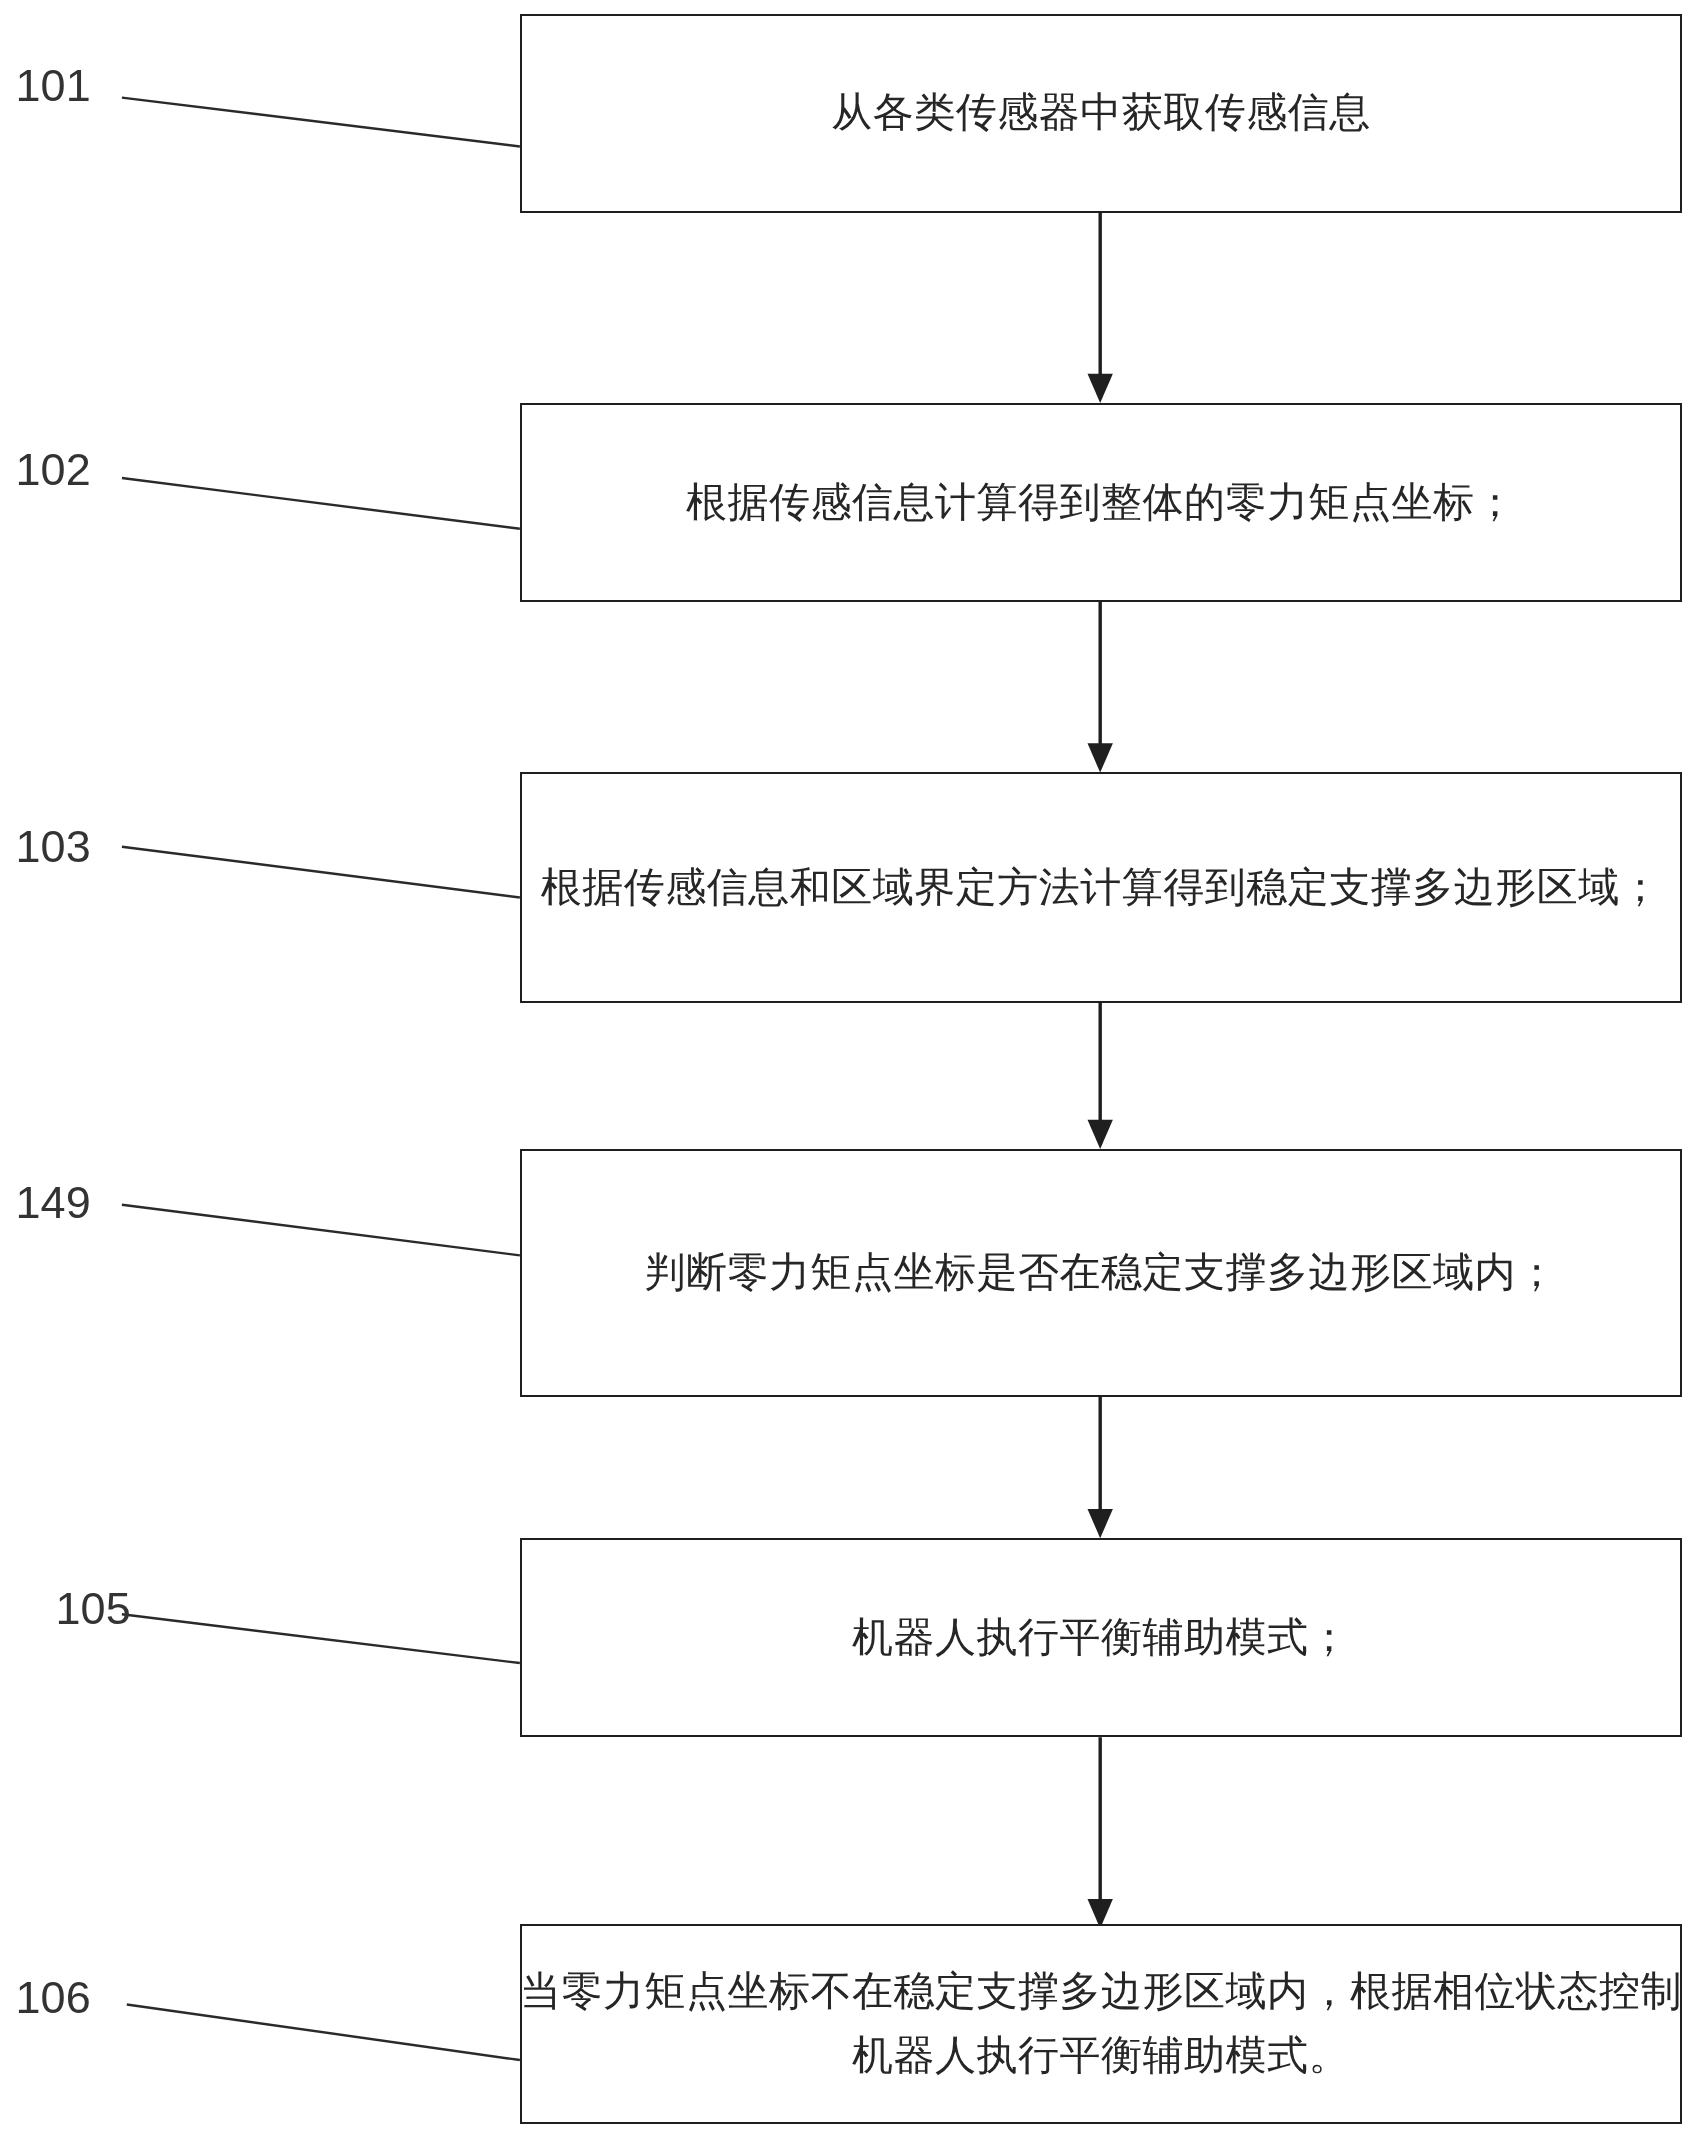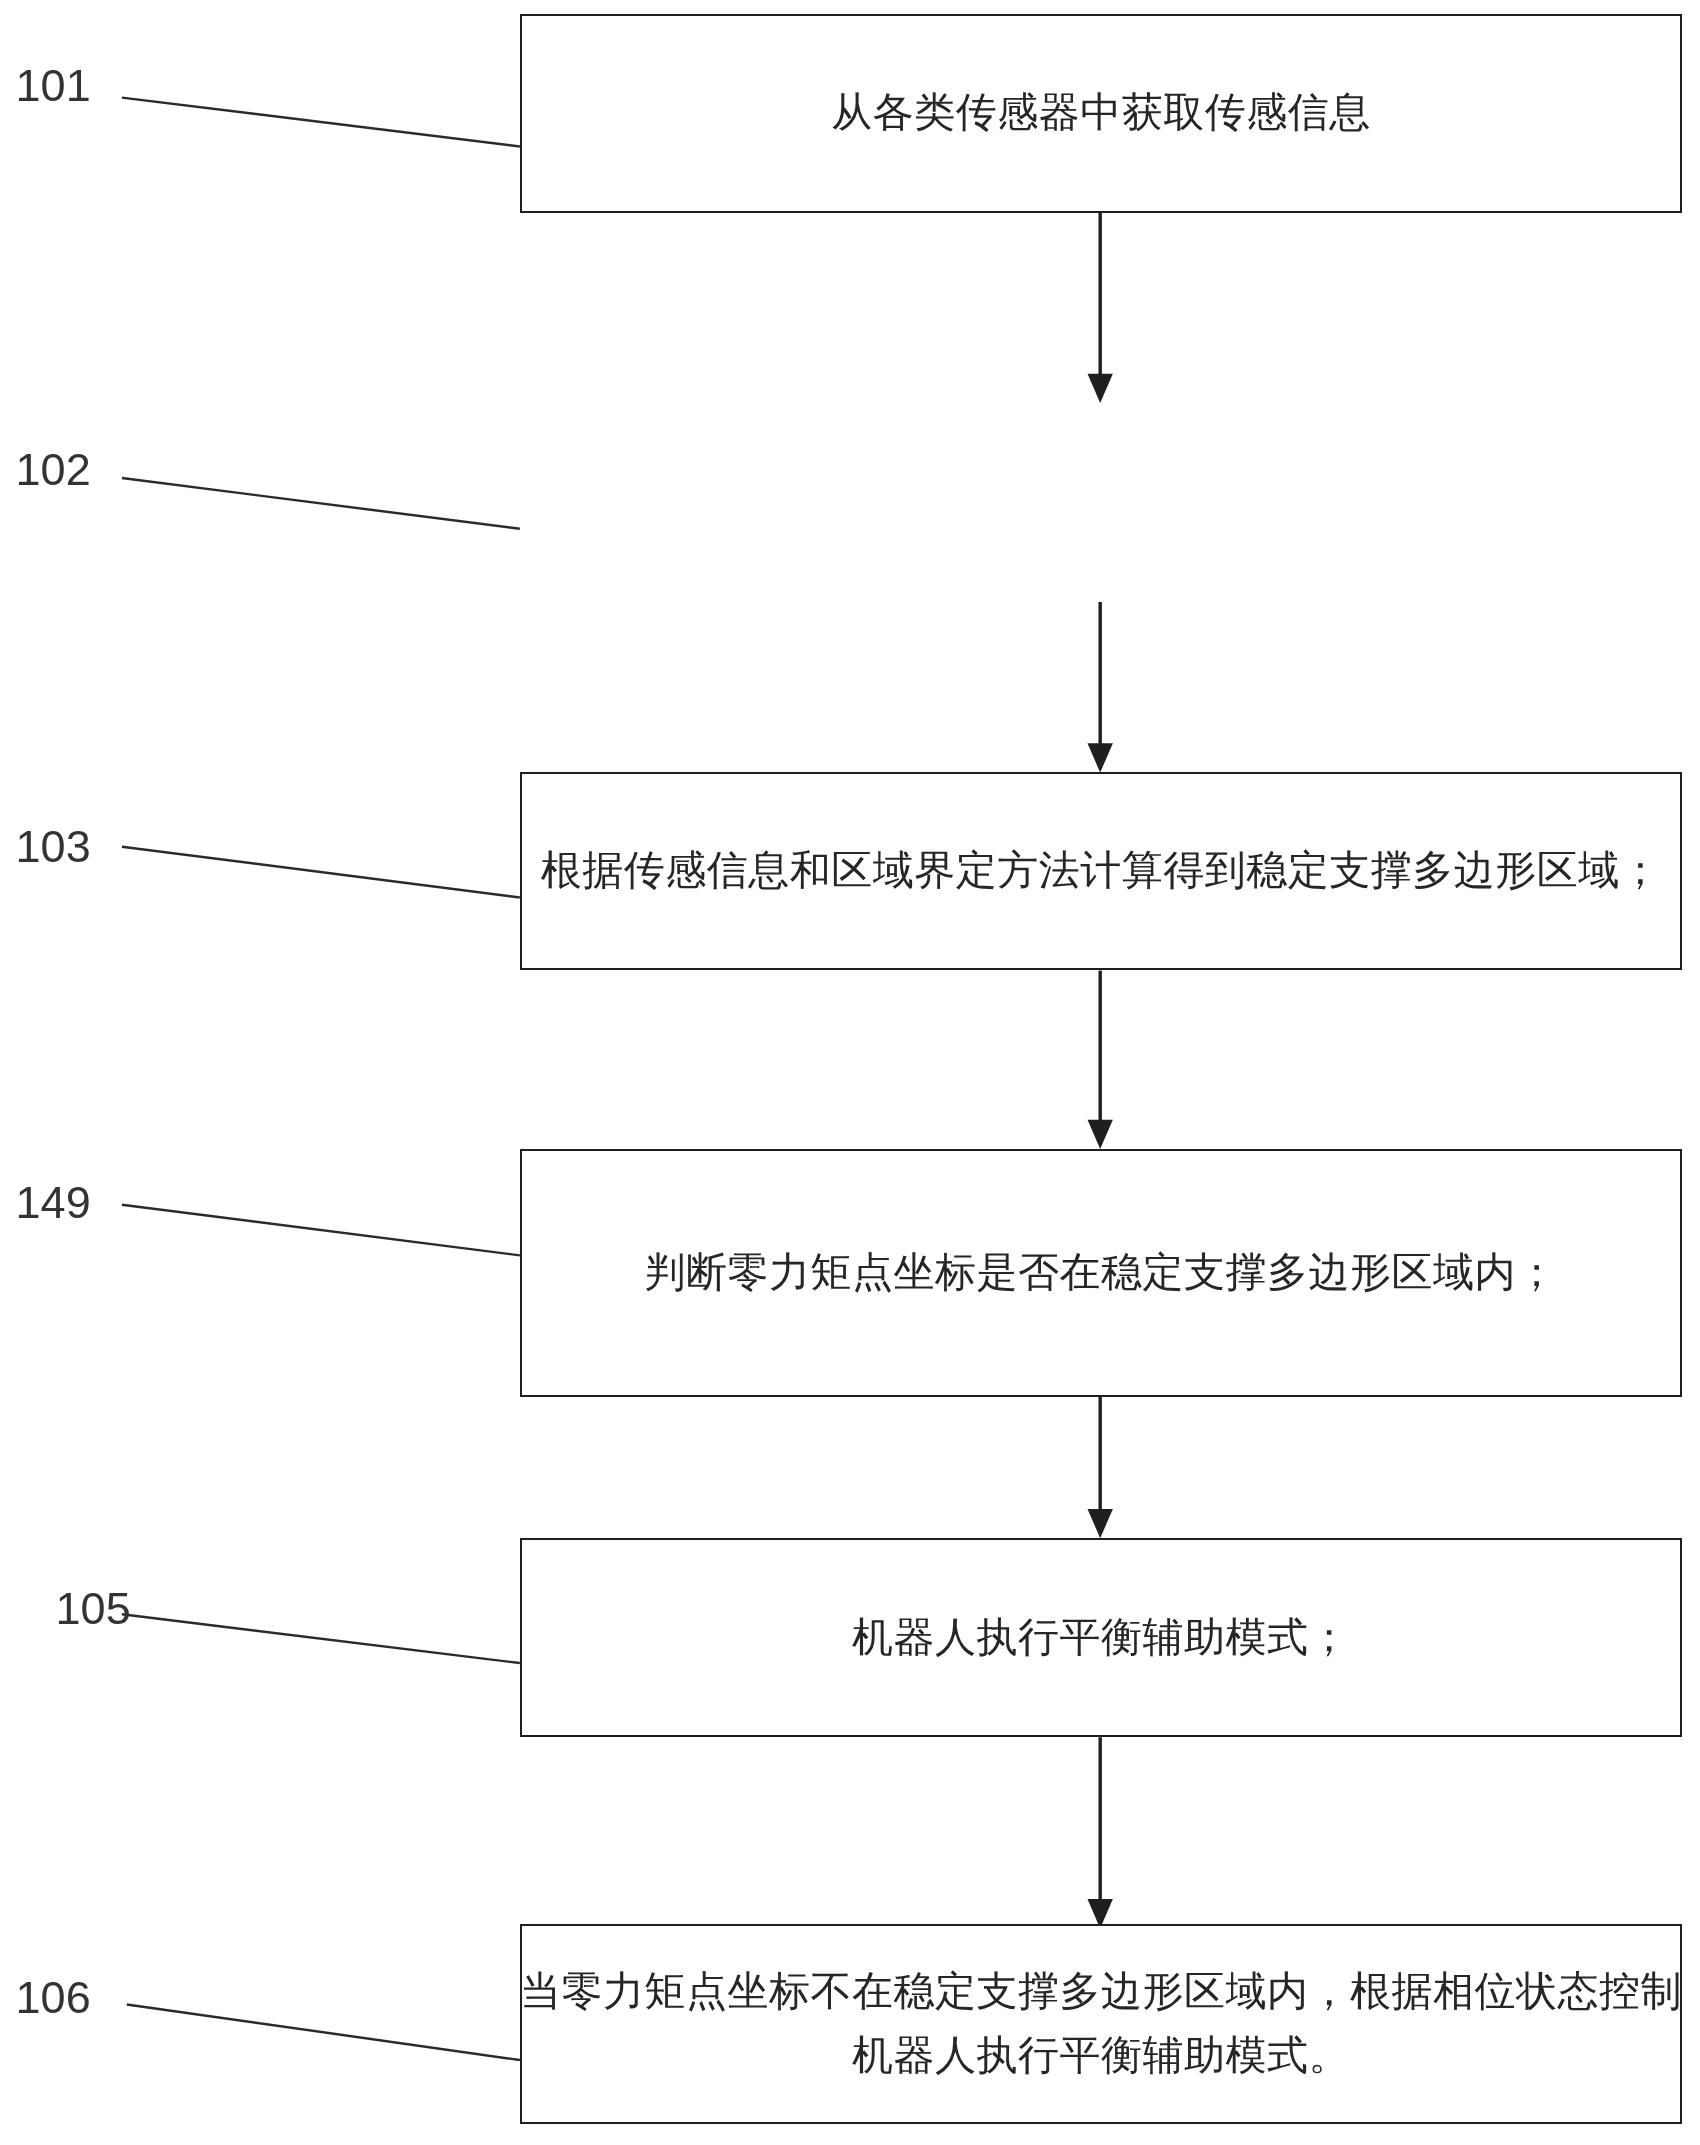--- a/index.html
+++ b/index.html
@@ -48,21 +48,21 @@
   .step-num {
     position: absolute;
     left: 15.6px;
     width: 107px;
     font-size: 45px;
     color: #333333;
     text-align: left;
   }
   .b1 { top: 13.7px;   height: 199px; }
   .b2 { top: 403px;  height: 199px; }
-  .b3 { top: 772px;  height: 198px; }
+  .b3 { top: 772px;  height: 231px; }
   .b4 { top: 1149px; height: 248px; }
   .b5 { top: 1538px; height: 199px; }
   .b6 { top: 1924px; height: 200px; }
   .n1 { top: 60px; }
   .n2 { top: 444px; }
   .n3 { top: 821px; }
   .n4 { top: 1177px; }
   .n5 { top: 1583px; margin-left: 40px; }
   .n6 { top: 1972px; }
 </style>
@@ -106,20 +106,23 @@
   <div class="step-num n2">102</div>
   <div class="step-num n3">103</div>
   <div class="step-num n4">149</div>
   <div class="step-num n5">105</div>
   <div class="step-num n6">106</div>
 
   <div class="step-box b1">
     <div class="box-text">从各类传感器中获取传感信息</div>
   </div>
 
+  <div class="step-box b2">
+    <div class="box-text">根据传感信息计算得到整体的零力矩点坐标；</div>
+  </div>
 
   <div class="step-box b3">
     <div class="box-text">根据传感信息和区域界定方法计算得到稳定支撑多边形区域；</div>
   </div>
 
   <div class="step-box b4">
     <div class="box-text">判断零力矩点坐标是否在稳定支撑多边形区域内；</div>
   </div>
 
   <div class="step-box b5">

